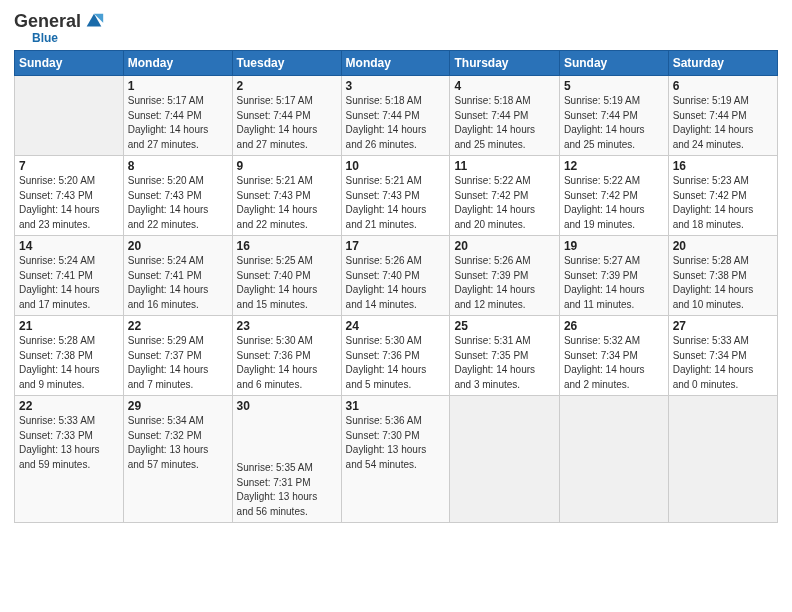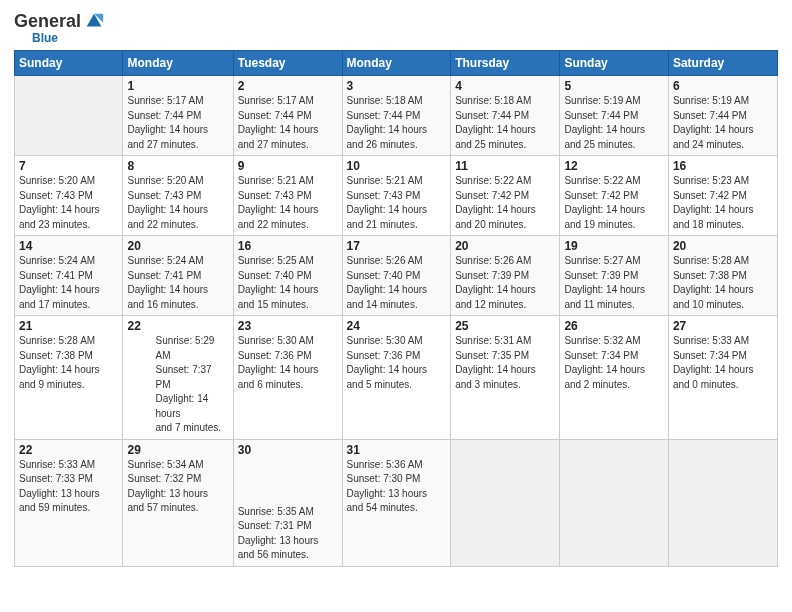--- a/index.html
+++ b/index.html
@@ -285,21 +285,21 @@
         <tr>
           <td>
             <span class="day-number">21</span>
             <div class="day-info" style="white-space: pre-line;">Sunrise: 5:28 AM
 Sunset: 7:38 PM
 Daylight: 14 hours
 and 9 minutes.</div>
           </td>
           <td>
             <span class="day-number">22</span>
-            <div class="day-info" style="white-space: pre-line; margin-left: 28px;">Sunrise: 5:29 AM
+            <div class="day-info" style="white-space: pre-line;">Sunrise: 5:29 AM
 Sunset: 7:37 PM
 Daylight: 14 hours
 and 7 minutes.</div>
           </td>
           <td>
             <span class="day-number">23</span>
             <div class="day-info" style="white-space: pre-line;">Sunrise: 5:30 AM
 Sunset: 7:36 PM
 Daylight: 14 hours
 and 6 minutes.</div>

